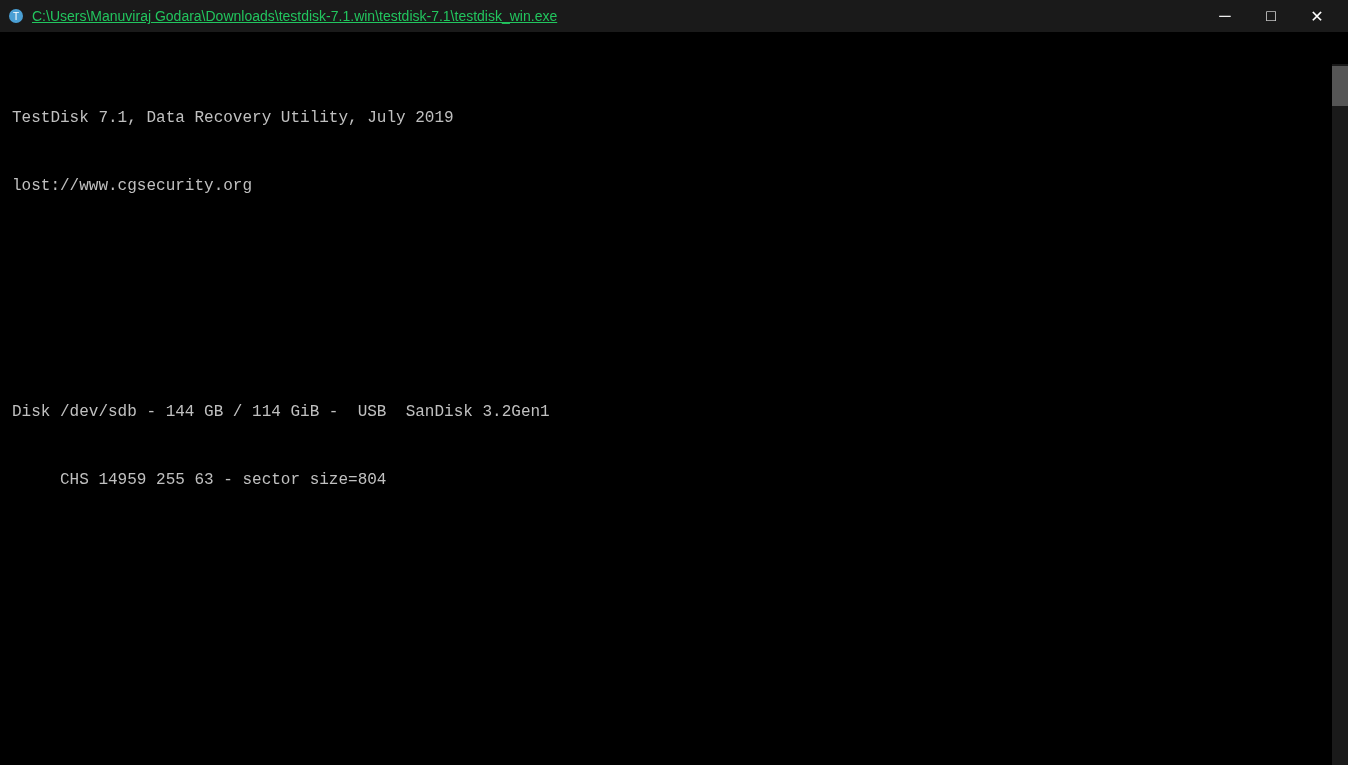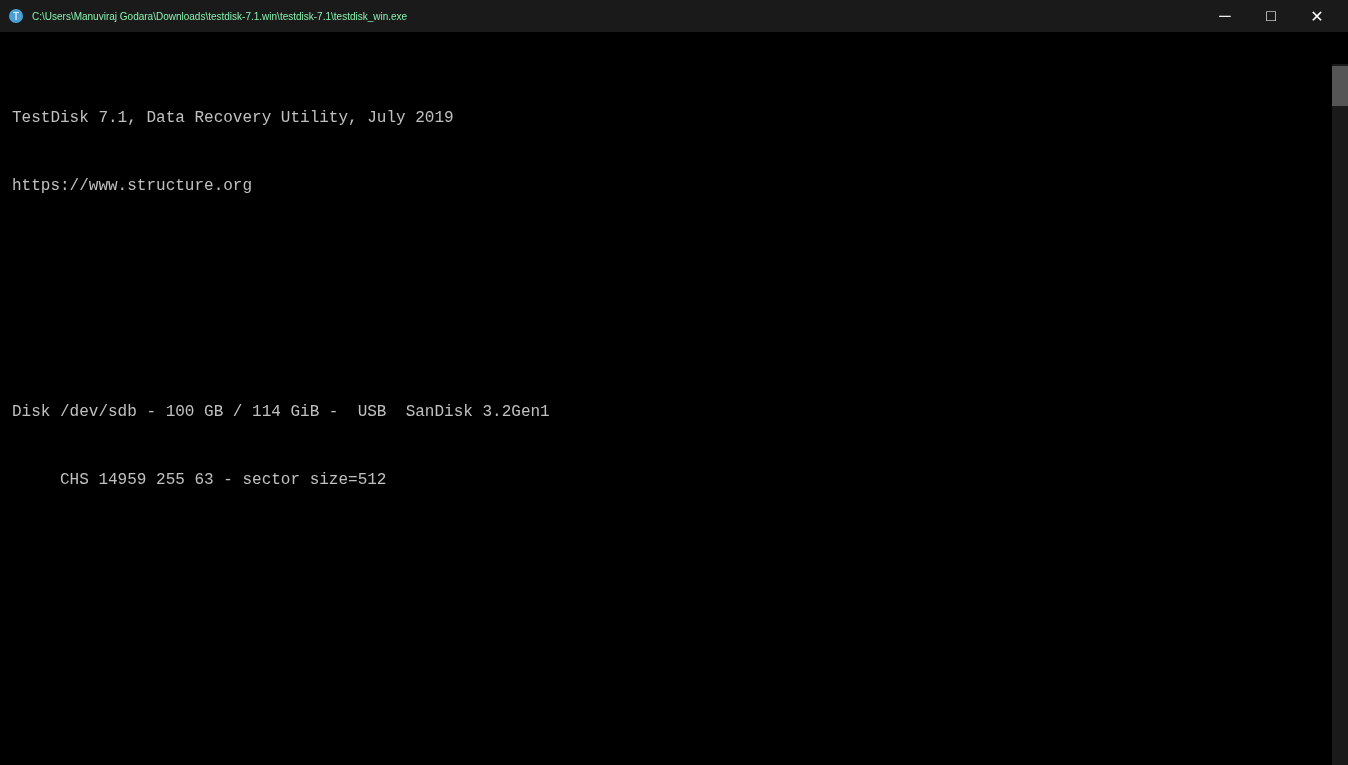--- a/index.html
+++ b/index.html
@@ -36,26 +36,27 @@
 
     .title-bar-icon {
       width: 16px;
       height: 16px;
       margin-right: 8px;
       flex-shrink: 0;
     }
 
     .title-bar-text {
       flex: 1;
-      color: #86efac;
-      font-size: 10px;
+      color: #22c55e;
+      font-size: 14px;
       font-family: 'Segoe UI', sans-serif;
       white-space: nowrap;
       overflow: hidden;
       text-overflow: ellipsis;
+      text-decoration: underline;
     }
 
     .title-bar-buttons {
       display: flex;
       gap: 0;
       margin-left: 8px;
     }
 
     .title-bar-btn {
       width: 46px;
@@ -134,26 +135,26 @@
       <button class="title-bar-btn">─</button>
       <button class="title-bar-btn">□</button>
       <button class="title-bar-btn close">✕</button>
     </div>
   </div>
 
   <div class="terminal-area">
     <div class="terminal-content">
       
       <span class="line">TestDisk 7.1, Data Recovery Utility, July 2019</span>
-      <span class="line">https://www.structure.org</span>
+      <span class="line">lost://www.cgsecurity.org</span>
       <span class="empty-line"></span>
       <span class="empty-line"></span>
       
-      <span class="line">Disk /dev/sdb - 100 GB / 114 GiB -  USB  SanDisk 3.2Gen1</span>
-      <span class="line">     CHS 14959 255 63 - sector size=512</span>
+      <span class="line">Disk /dev/sdb - 144 GB / 114 GiB -  USB  SanDisk 3.2Gen1</span>
+      <span class="line">     CHS 14959 255 63 - sector size=804</span>
       <span class="empty-line"></span>
       
       
       
       
       
       
       
       
       

